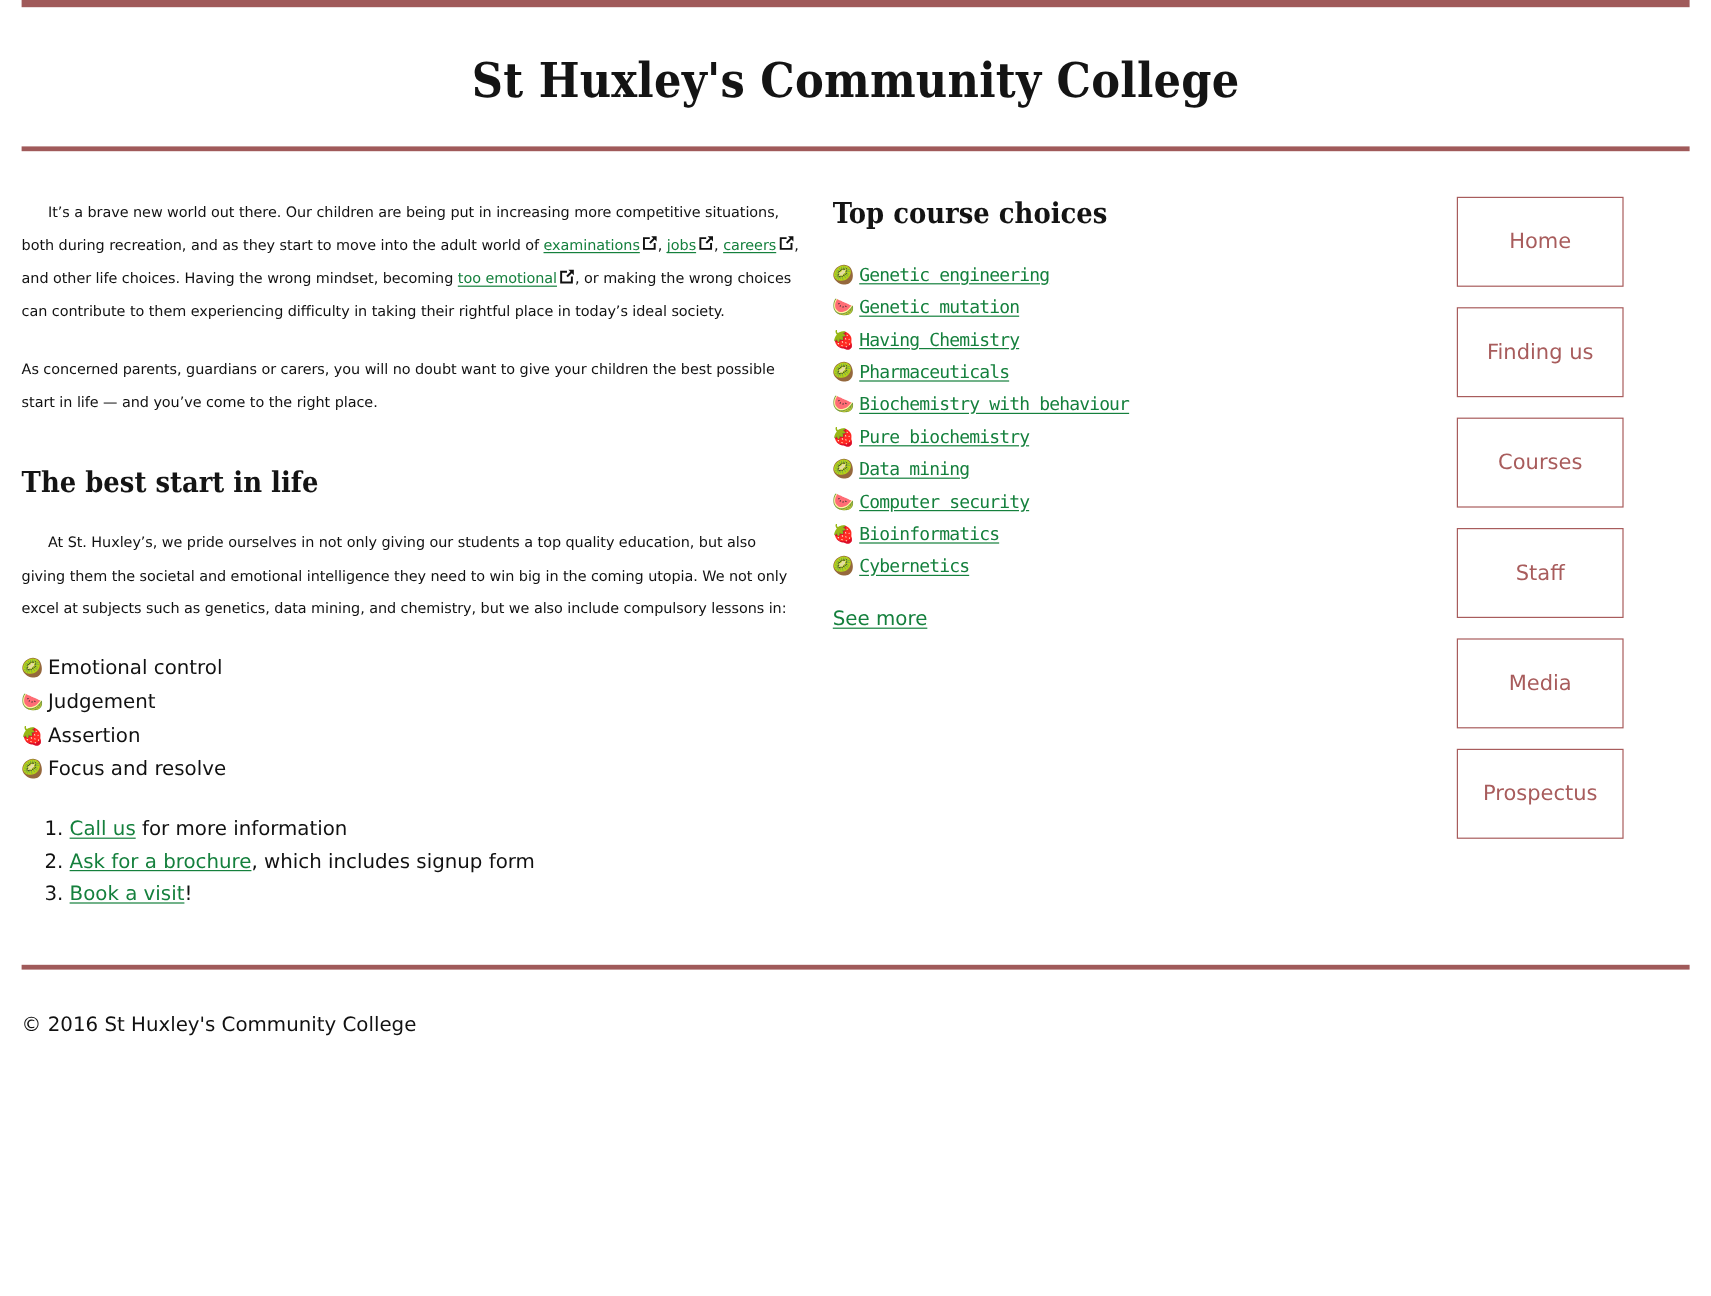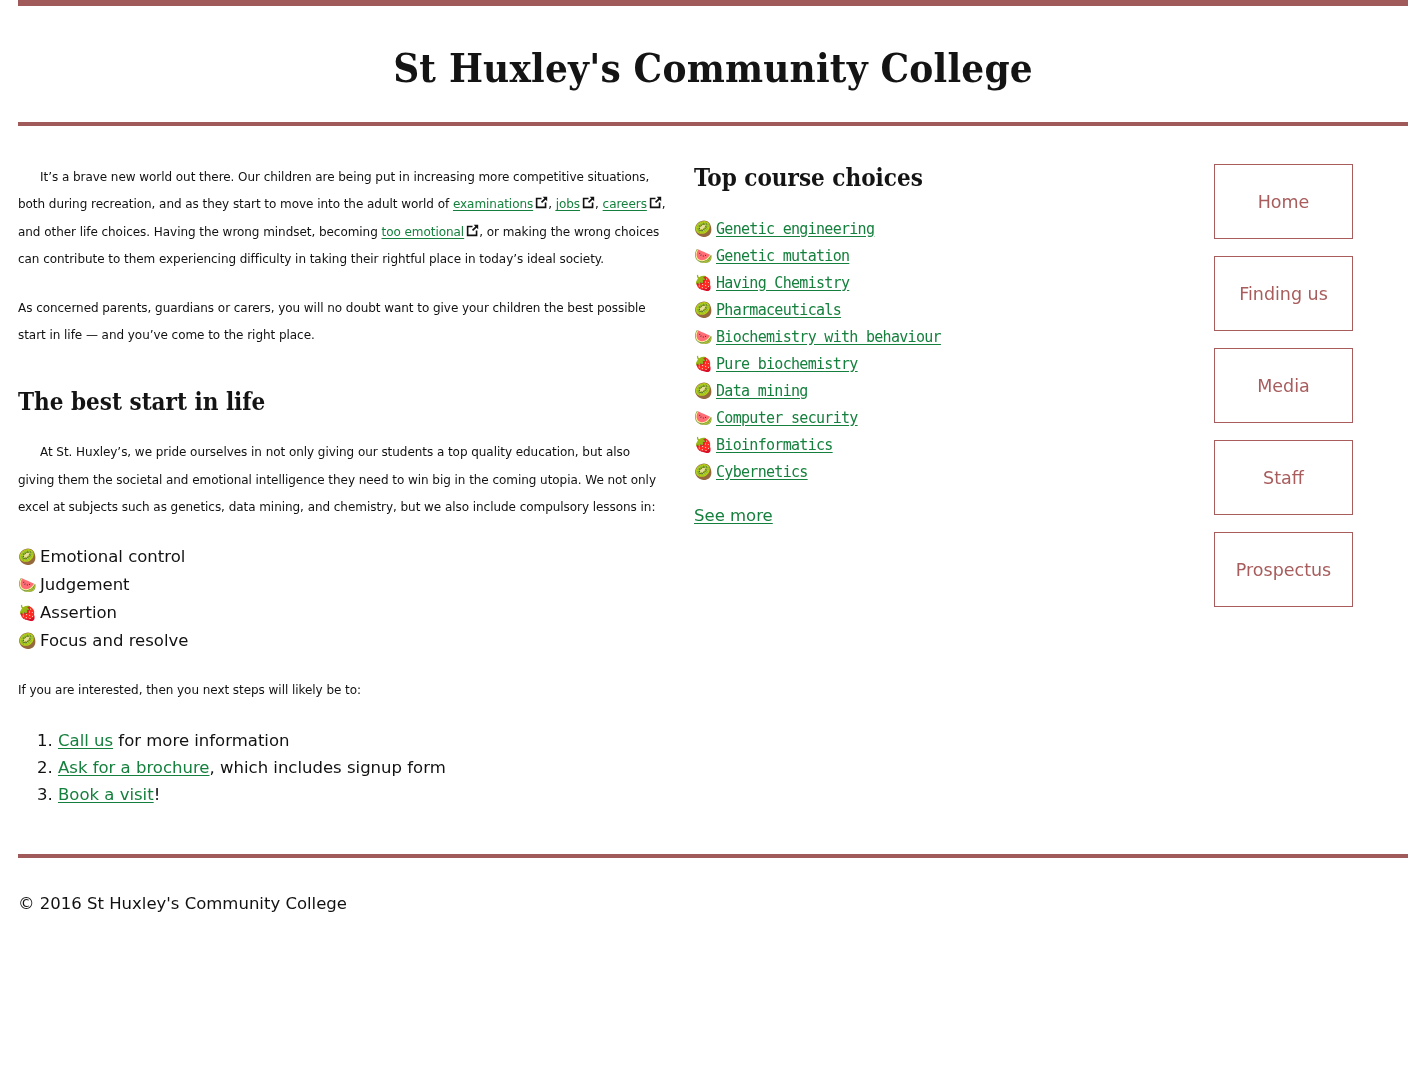--- a/index.html
+++ b/index.html
@@ -245,21 +245,20 @@
           <li>
             <span class="fruit">🍓</span>
             <span>Assertion</span>
           </li>
           <li>
             <span class="fruit">🥝</span>
             <span>Focus and resolve</span>
           </li>
         </ul>
 
-      <p class="body">If you are interested, then you next steps will likely be to:</p>
 
       <ol class="steps" id="steps-list">
           <li><a href="#">Call us</a><span> for more information</span></li>
           <li><a href="#">Ask for a brochure</a><span>, which includes signup form</span></li>
           <li><a href="#">Book a visit</a><span>!</span></li>
         </ol>
 
     </main>
 
     <section class="col-courses">
@@ -310,24 +309,27 @@
     </section>
 
     <nav class="col-nav" id="nav-column">
         <a href="#" class="nav-btn">
           <span>Home</span>
         </a>
         <a href="#" class="nav-btn">
           <span>Finding us</span>
         </a>
         <a href="#" class="nav-btn">
+          <span>Courses</span>
+        </a>
+        <a href="#" class="nav-btn">
+          <span>Staff</span>
+        </a>
+        <a href="#" class="nav-btn">
           <span>Media</span>
-        </a>
-        <a href="#" class="nav-btn">
-          <span>Staff</span>
         </a>
         <a href="#" class="nav-btn">
           <span>Prospectus</span>
         </a>
       </nav>
 
   </div>
 
   <div class="footer-rule"></div>
   <footer class="site-footer">

